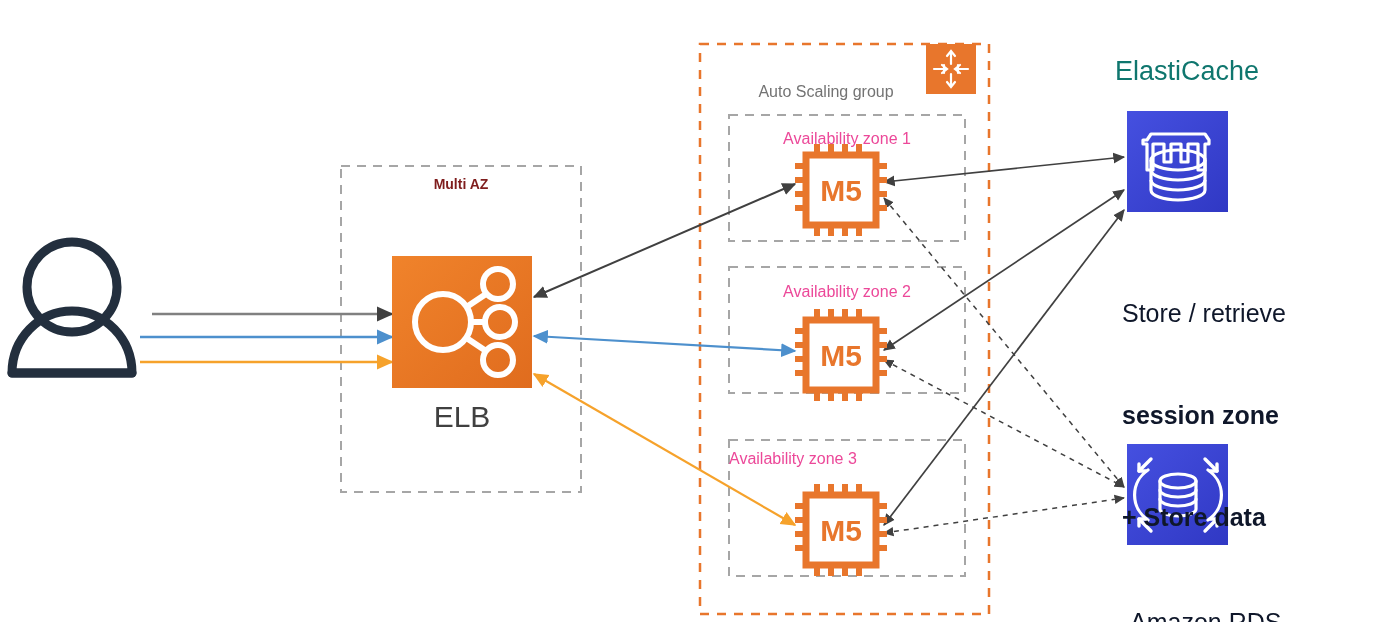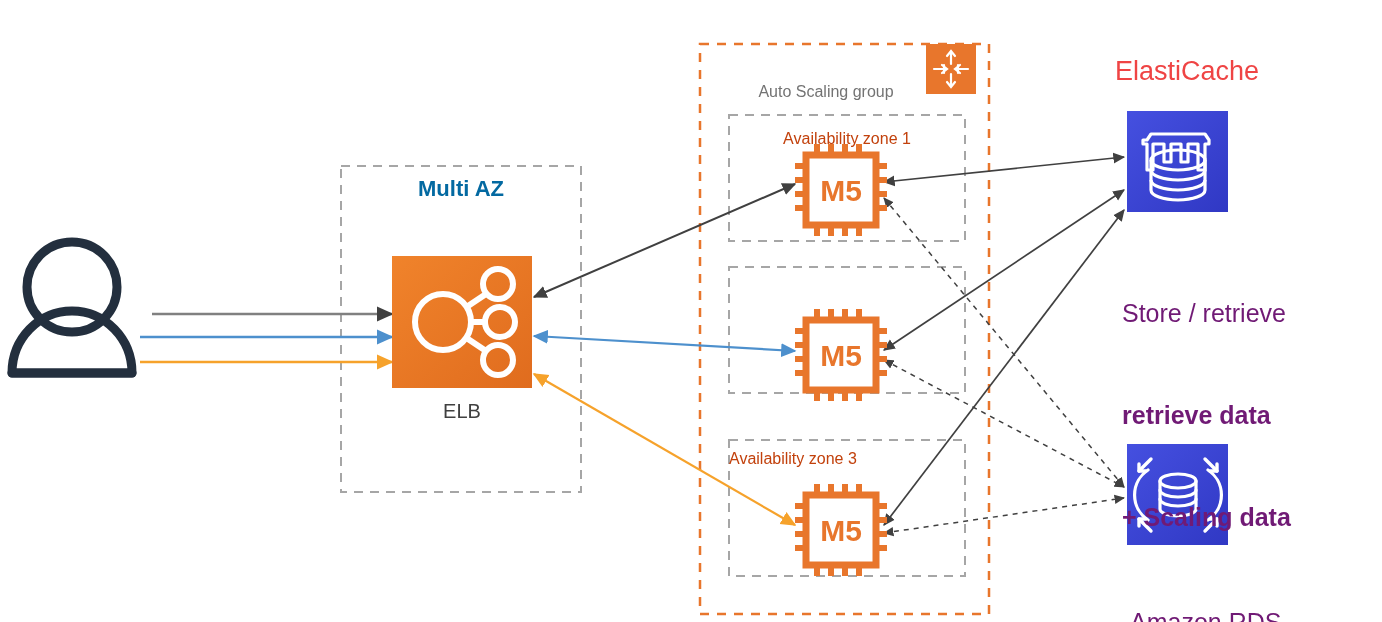--- a/index.html
+++ b/index.html
@@ -22,42 +22,42 @@
     left: 0;
     top: 0;
     width: 1382px;
     height: 622px;
   }
   .lbl {
     position: absolute;
     white-space: pre;
   }
   .lbl-multiaz {
-    color: #0369a1;
-    font-size: 22px;
+    color: #7f1d1d;
+    font-size: 14px;
     font-weight: bold;
   }
   .lbl-asg {
     color: #737373;
     font-size: 16px;
   }
   .lbl-az {
-    color: #c2410c;
+    color: #ec4899;
     font-size: 16px;
   }
   .lbl-elb {
     color: #404040;
-    font-size: 20px;
+    font-size: 30px;
   }
   .lbl-svc-title {
-    color: #ef4444;
+    color: #0f766e;
     font-size: 27px;
   }
   .lbl-desc {
-    color: #701a75;
+    color: #0f172a;
     font-size: 25px;
     line-height: 34px;
   }
   .lbl-desc b {
     font-weight: bold;
   }
 </style>
 </head>
 <body>
 
@@ -249,30 +249,31 @@
         <path d="M1217,526 L1217,519 L1210,519"></path>
       </g>
     </g>
   </svg>
 
   <div class="lbl lbl-multiaz" style="left:341px; top:176px; width:240px; text-align:center;">Multi AZ</div>
 
   <div class="lbl lbl-asg" style="left:700px; top:83px; width:252px; text-align:center;">Auto Scaling group</div>
 
   <div class="lbl lbl-az" style="left:729px; top:130px; width:236px; text-align:center;">Availability zone 1</div>
+  <div class="lbl lbl-az" style="left:729px; top:283px; width:236px; text-align:center;">Availability zone 2</div>
   <div class="lbl lbl-az" style="left:729px; top:450px; width:236px; text-align:left;">Availability zone 3</div>
 
   <div class="lbl lbl-elb" style="left:392px; top:400px; width:140px; text-align:center;">ELB</div>
 
   <div class="lbl lbl-svc-title" style="left:1115px; top:56px;">ElastiCache</div>
 
   <div class="lbl lbl-desc" style="left:1122px; top:228px;">
     <div>Store / retrieve</div>
-    <div><b>retrieve data</b></div>
-    <div><b>+ Scaling data</b></div>
+    <div><b>session zone</b></div>
+    <div><b>+ Store data</b></div>
   </div>
 
   <div class="lbl lbl-desc" style="left:1130px; top:537px;">
     <div>Amazon RDS</div>
     
   </div>
 
 </div>
 
 </body></html>

